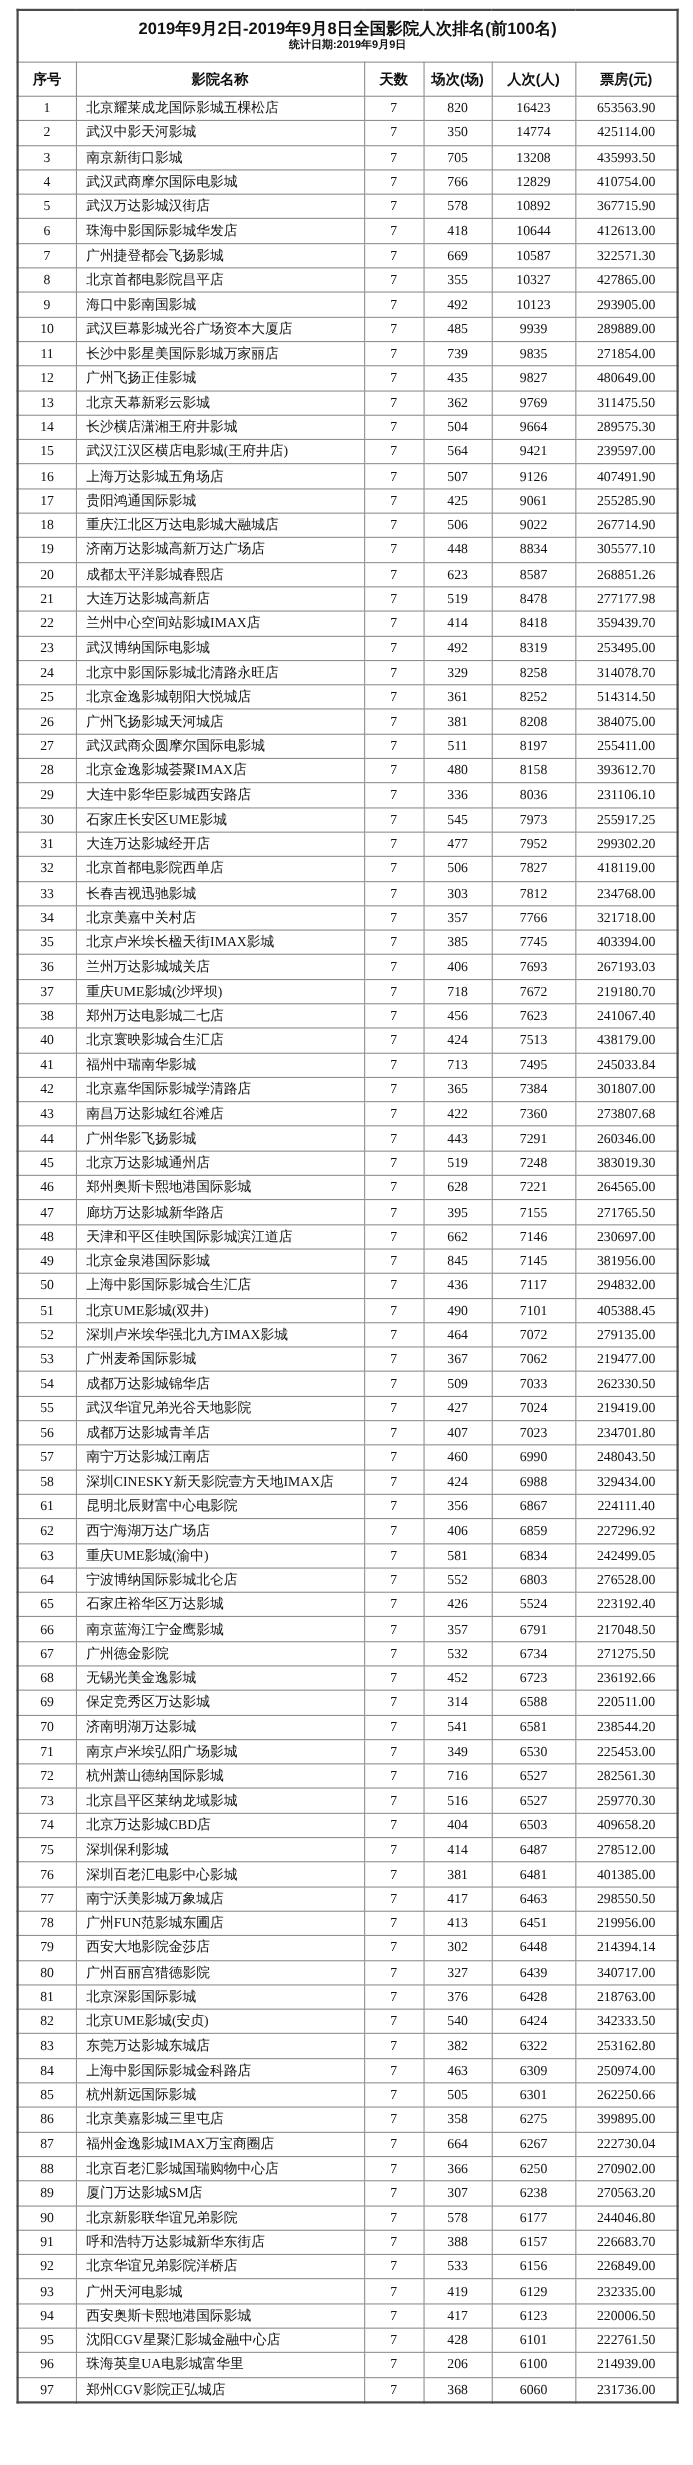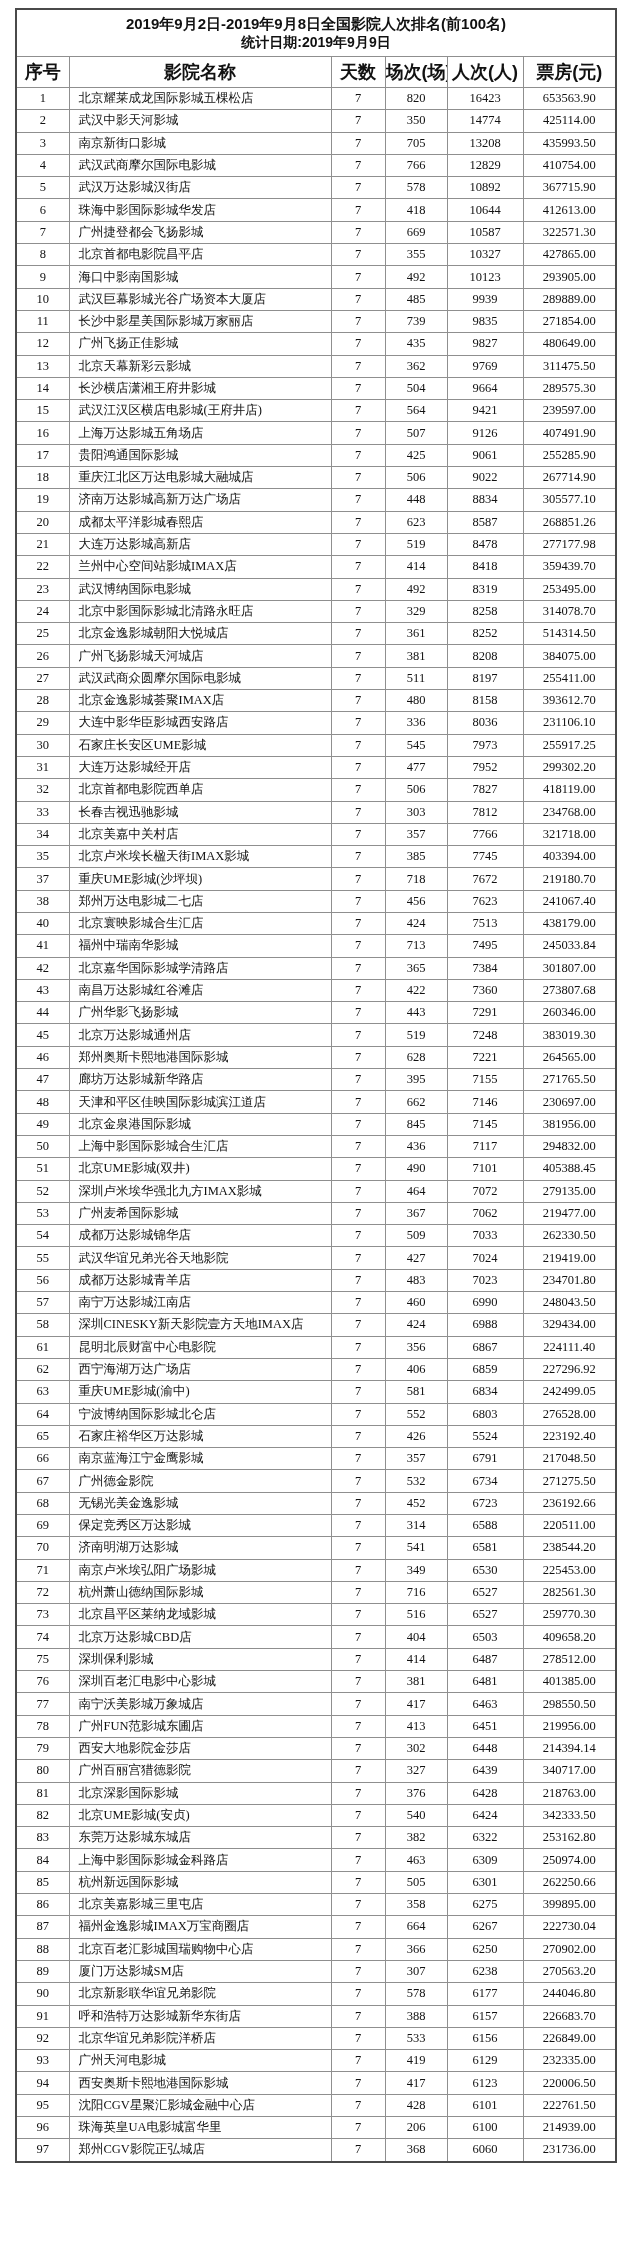--- a/index.html
+++ b/index.html
@@ -33,28 +33,28 @@
   }
   
   td.title-cell {
     height: 46px;
     text-align: center;
     vertical-align: middle;
     font-family: "Liberation Sans", sans-serif;
     font-weight: bold;
   }
   .title-line1 { font-size: 15px; line-height: 1.25; }
-  .title-line2 { font-size: 14px; line-height: 1.2; }
+  .title-line2 { font-size: 10px; line-height: 1.2; }
   
   tr.head th {
     height: 30px;
     vertical-align: middle;
     font-family: "Liberation Sans", sans-serif;
     font-weight: bold;
-    font-size: 18px;
+    font-size: 13px;
     background: #ffffff;
   }
   
   tbody.rows td {
     height: 21.3px;
     font-family: "Liberation Serif", serif;
     font-size: 12.5px;
     text-align: center;
     vertical-align: middle;
   }
@@ -367,20 +367,28 @@
         </tr>
         <tr>
           <td class="c0">35</td>
           <td class="c1">北京卢米埃长楹天街IMAX影城</td>
           <td class="c2">7</td>
           <td class="c3">385</td>
           <td class="c4">7745</td>
           <td class="c5">403394.00</td>
         </tr>
         <tr>
+          <td class="c0">36</td>
+          <td class="c1">兰州万达影城城关店</td>
+          <td class="c2">7</td>
+          <td class="c3">406</td>
+          <td class="c4">7693</td>
+          <td class="c5">267193.03</td>
+        </tr>
+        <tr>
           <td class="c0">37</td>
           <td class="c1">重庆UME影城(沙坪坝)</td>
           <td class="c2">7</td>
           <td class="c3">718</td>
           <td class="c4">7672</td>
           <td class="c5">219180.70</td>
         </tr>
         <tr>
           <td class="c0">38</td>
           <td class="c1">郑州万达电影城二七店</td>
@@ -514,21 +522,21 @@
           <td class="c1">武汉华谊兄弟光谷天地影院</td>
           <td class="c2">7</td>
           <td class="c3">427</td>
           <td class="c4">7024</td>
           <td class="c5">219419.00</td>
         </tr>
         <tr>
           <td class="c0">56</td>
           <td class="c1">成都万达影城青羊店</td>
           <td class="c2">7</td>
-          <td class="c3">483</td>
+          <td class="c3">407</td>
           <td class="c4">7023</td>
           <td class="c5">234701.80</td>
         </tr>
         <tr>
           <td class="c0">57</td>
           <td class="c1">南宁万达影城江南店</td>
           <td class="c2">7</td>
           <td class="c3">460</td>
           <td class="c4">6990</td>
           <td class="c5">248043.50</td>

